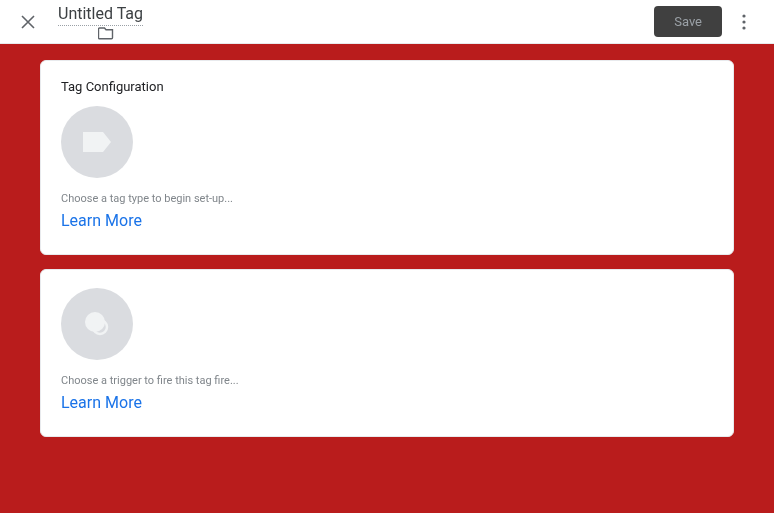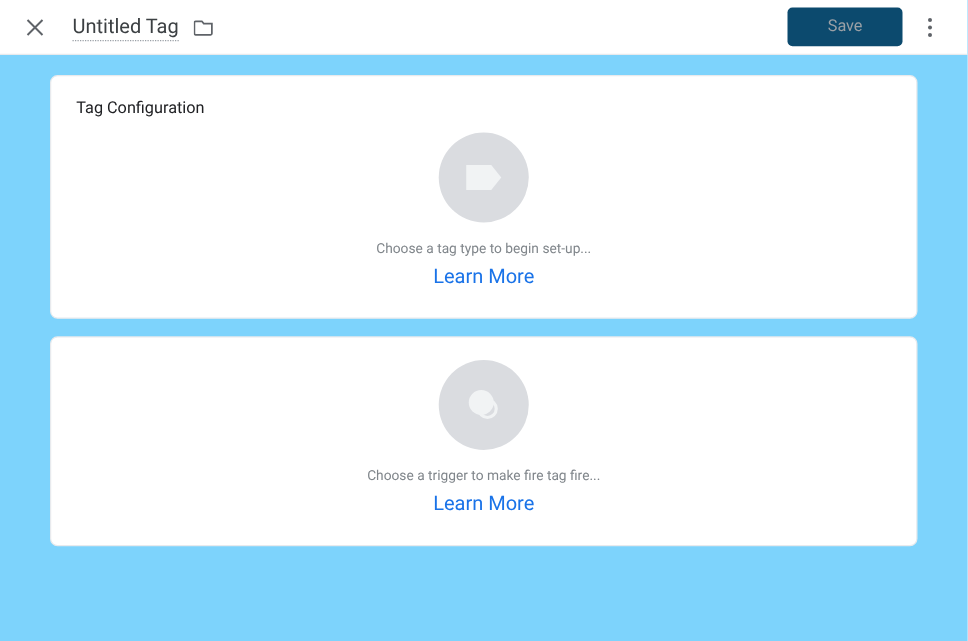--- a/index.html
+++ b/index.html
@@ -27,20 +27,21 @@
       display: flex;
       align-items: center;
       justify-content: center;
       cursor: pointer;
       color: #5f6368;
       margin-right: 18px;
     }
     .title-area {
       display: flex;
       align-items: center;
+      flex-direction: column;
     }
     .title {
       font-size: 16px;
       color: #3c4043;
       border-bottom: 1px dotted #9aa0a6;
       padding-bottom: 2px;
       cursor: text;
     }
     .folder-icon {
       margin-left: 12px;
@@ -49,60 +50,59 @@
       align-items: center;
       cursor: pointer;
     }
     .header-right {
       margin-left: auto;
       display: flex;
       align-items: center;
       gap: 8px;
     }
     .save-btn {
-      background: #0c4a6e;
+      background: #404040;
       color: #9aa0a6;
       border: none;
       border-radius: 4px;
-      padding: 8px 32px;
+      padding: 8px 20px;
       font-size: 13px;
       cursor: pointer;
     }
     .menu-btn {
       width: 28px;
       height: 28px;
       display: flex;
       align-items: center;
       justify-content: center;
       cursor: pointer;
       color: #5f6368;
       border-radius: 50%;
     }
     .content {
-      background: #7dd3fc;
+      background: #b91c1c;
       padding: 16px 40px;
       height: calc(100% - 44px);
     }
     .card {
       background: #fff;
       border: 1px solid #e8eaed;
       border-radius: 6px;
       margin-bottom: 14px;
       padding: 18px 20px 24px 20px;
       cursor: pointer;
     }
     .card-title {
       font-size: 13px;
       color: #202124;
       margin-bottom: 12px;
     }
     .card-body {
       display: flex;
       flex-direction: column;
-      align-items: center;
     }
     .big-icon {
       width: 72px;
       height: 72px;
       border-radius: 50%;
       background: #dadce0;
       display: flex;
       align-items: center;
       justify-content: center;
       margin-bottom: 14px;
@@ -163,18 +163,18 @@
   </div>
 
   <div class="card">
     <div class="card-body">
       <div class="big-icon">
         <svg width="28" height="28" viewBox="0 0 28 28">
           <circle cx="12" cy="12" r="10" fill="#f1f3f4"></circle>
           <circle cx="17" cy="17" r="7" fill="none" stroke="#f1f3f4" stroke-width="2.5"></circle>
         </svg>
       </div>
-      <div class="hint-text">Choose a trigger to make fire tag fire...</div>
+      <div class="hint-text">Choose a trigger to fire this tag fire...</div>
       <a class="learn-more">Learn More</a>
     </div>
   </div>
 
 </div>
 
 </body></html>

